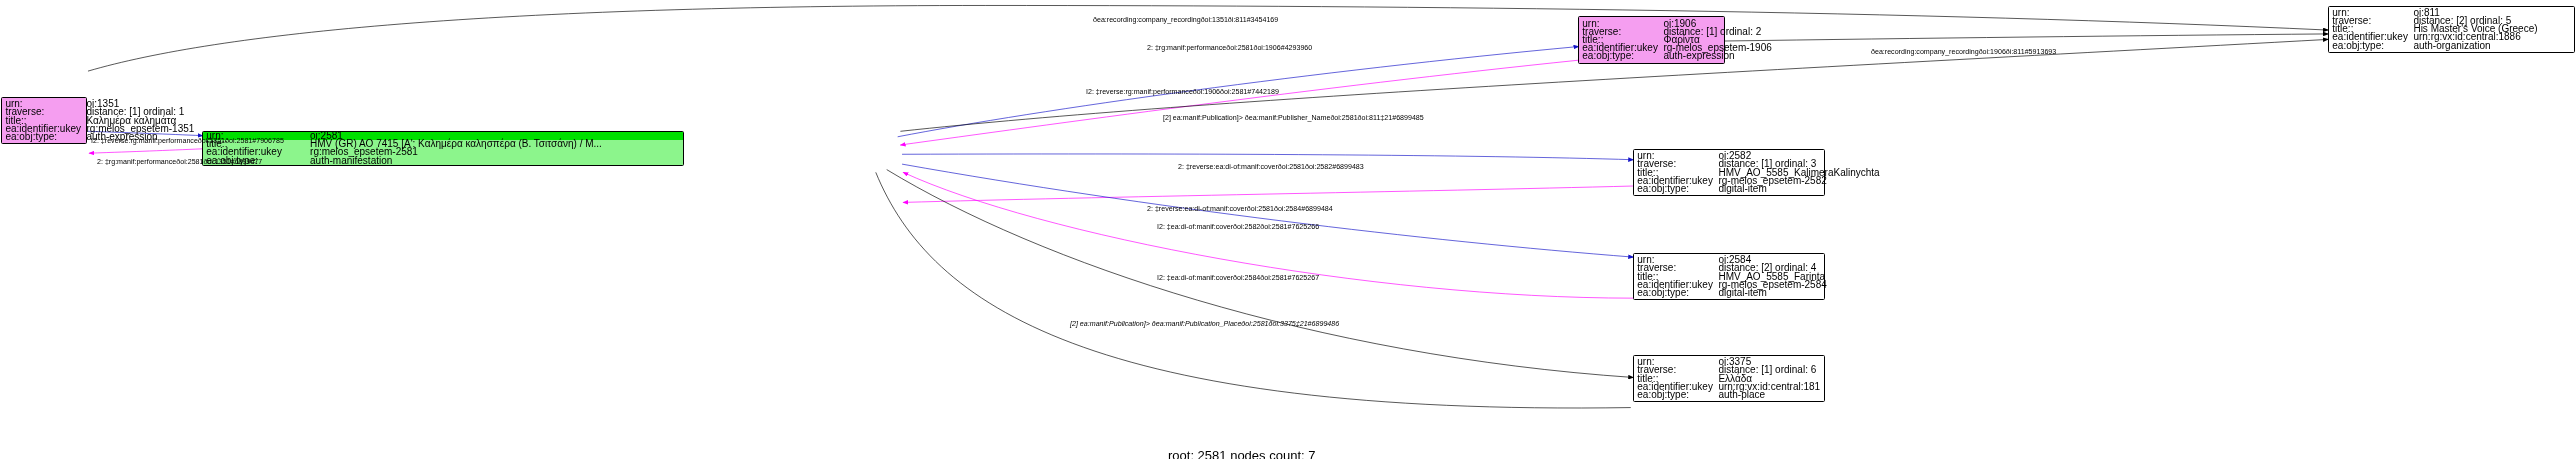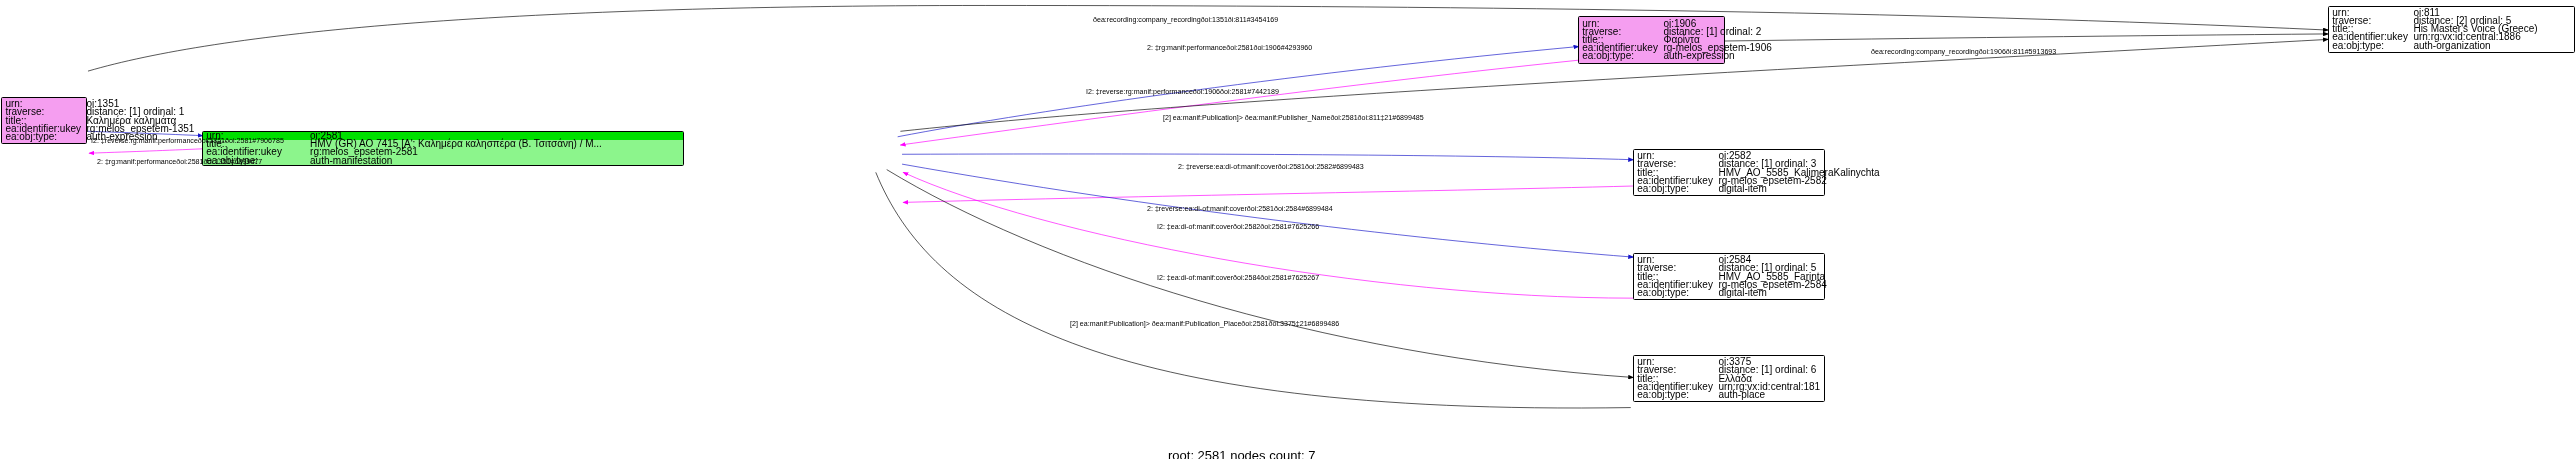--- a/index.html
+++ b/index.html
@@ -249,21 +249,21 @@
 
   <div class="node" style="left:1633px; top:253px; width:192px;">
     <table>
       <tbody>
           <tr>
             <td class="key">urn:</td>
           <td>oi:2584</td>
           </tr>
       <tr>
             <td class="key">traverse:</td>
-          <td>distance: [1]    ordinal: 5</td>
+          <td>distance: [2]    ordinal: 4</td>
           </tr>
       <tr>
             <td class="key">title::</td>
           <td>HMV_AO_5585_Farinta</td>
           </tr>
       <tr>
             <td class="key">ea:identifier:ukey</td>
           <td>rg-melos_epsetem-2584</td>
           </tr>
       <tr>
@@ -305,18 +305,18 @@
   <div class="edge-label" style="left:1147px; top:44px;">2: ‡rg:manif:performanceðoi:2581ðoi:1906#4293960</div>
   <div class="edge-label" style="left:1086px; top:88px;">I2: ‡reverse:rg:manif:performanceðoi:1906ðoi:2581#7442189</div>
   <div class="edge-label" style="left:1871px; top:48px;">ðea:recording:company_recordingðoi:1906ði:811#5913693</div>
   <div class="edge-label" style="left:91px; top:137px;">I2: ‡reverse:rg:manif:performanceðoi:1351ðoi:2581#7906785</div>
   <div class="edge-label" style="left:97px; top:158px;">2: ‡rg:manif:performanceðoi:2581ðoi:1351#6899477</div>
   <div class="edge-label" style="left:1163px; top:114px;">[2] ea:manif:Publication]&gt; ðea:manif:Publisher_Nameðoi:2581ðoi:811‡21#6899485</div>
   <div class="edge-label" style="left:1178px; top:163px;">2: ‡reverse:ea:di-of:manif:coverðoi:2581ðoi:2582#6899483</div>
   <div class="edge-label" style="left:1157px; top:187px;margin-top:36px;">I2: ‡ea:di-of:manif:coverðoi:2582ðoi:2581#7625266</div>
   <div class="edge-label" style="left:1147px; top:205px;">2: ‡reverse:ea:di-of:manif:coverðoi:2581ðoi:2584#6899484</div>
   <div class="edge-label" style="left:1157px; top:274px;">I2: ‡ea:di-of:manif:coverðoi:2584ðoi:2581#7625267</div>
-  <div class="edge-label" style="left:1070px; top:320px;">[2] ea:manif:Publication]&gt; ðea:manif:Publication_Placeðoi:2581ðoi:3375‡21#6899486</div>
+  <div class="edge-label" style="left:1070px; top:320px;font-style:italic;">[2] ea:manif:Publication]&gt; ðea:manif:Publication_Placeðoi:2581ðoi:3375‡21#6899486</div>
 
   <div class="caption" style="left:1168px; top:448px;">root: 2581 nodes count: 7</div>
 
 </div>
 
 
 </body></html>

